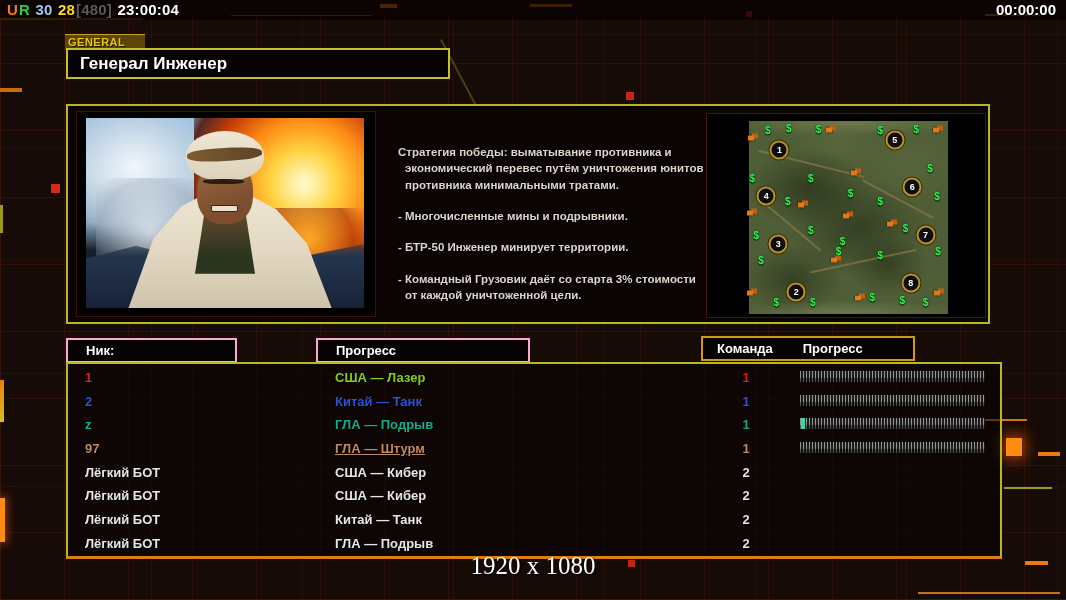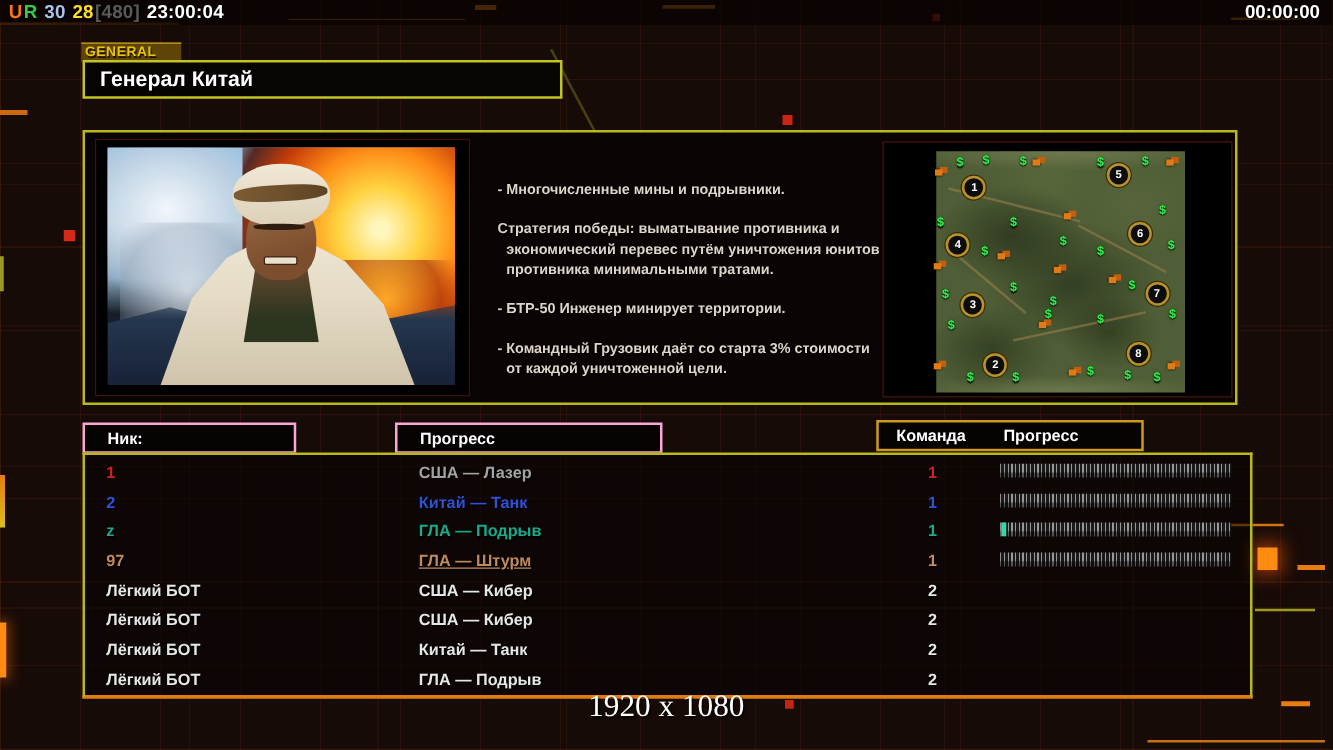--- a/index.html
+++ b/index.html
@@ -154,21 +154,21 @@
   <div class="deco" style="left:440px;top:40px;width:2px;height:80px;background:rgba(130,130,30,.45);transform:rotate(-28deg);transform-origin:top left;"></div>
   <div class="deco" style="left:540px;top:180px;width:2px;height:150px;background:rgba(120,120,40,.25);transform:rotate(-30deg);transform-origin:top left;"></div>
 </div>
 
 <div class="topbar">
   <div class="status-left"><span style="color: rgb(255, 119, 18);">U</span><span style="color: rgb(51, 204, 68);">R</span><span style="color: rgb(169, 197, 238);"> 30 </span><span style="color: rgb(255, 221, 34);">28</span><span style="color: rgb(90, 90, 90);">[480]</span><span style="color: rgb(255, 255, 255);"> 23:00:04</span></div>
   <div class="status-right">00:00:00</div>
 </div>
 
 <div class="gen-tab">GENERAL</div>
-<div class="title-box">Генерал Китай</div>
+<div class="title-box">Генерал Инженер</div>
 
 <div class="main-panel">
 
   <div class="portrait-frame">
     <div class="portrait">
       <div class="p-smoke"></div>
       <div class="p-smoke2"></div>
       <div class="p-fire"></div>
       <div class="p-fire2"></div>
       <div class="p-mountain"></div>
@@ -176,22 +176,22 @@
       <div class="p-collar"></div>
       <div class="p-head"></div>
       <div class="p-wrap"></div>
       <div class="p-band"></div>
       <div class="p-brow"></div>
       <div class="p-mouth"></div>
     </div>
   </div>
 
   <div class="strategy">
+      <div class="para">Стратегия победы: выматывание противника и экономический перевес путём уничтожения юнитов противника минимальными тратами.</div>
       <div class="para">- Многочисленные мины и подрывники.</div>
-      <div class="para">Стратегия победы: выматывание противника и экономический перевес путём уничтожения юнитов противника минимальными тратами.</div>
       <div class="para">- БТР-50 Инженер минирует территории.</div>
       <div class="para">- Командный Грузовик даёт со старта 3% стоимости от каждой уничтоженной цели.</div>
     </div>
 
   <div class="minimap-box">
     <div class="minimap">
       <div class="road" style="left:4%;top:22%;width:55%;transform:rotate(14deg);"></div>
       <div class="road" style="left:30%;top:72%;width:55%;transform:rotate(-12deg);"></div>
       <div class="road" style="left:55%;top:40%;width:40%;transform:rotate(28deg);"></div>
       <div class="road" style="left:5%;top:55%;width:35%;transform:rotate(40deg);"></div>
@@ -248,21 +248,21 @@
 <div class="hdr hdr-general">Прогресс</div>
 <div class="hdr hdr-team">
   <span>Команда</span>
   <span>Прогресс</span>
 </div>
 
 <div class="table-box">
   <div>
       <div class="prow">
         <span class="c-nick" style="color: rgb(212, 32, 32);">1</span>
-        <span class="c-gen" style="color: #a3a3a3;">США — Лазер</span>
+        <span class="c-gen" style="color: #84cc16;">США — Лазер</span>
         <span class="c-team" style="color: rgb(212, 32, 32);">1</span>
         <div class="c-bar"></div>
       </div>
       <div class="prow">
         <span class="c-nick" style="color: rgb(48, 82, 214);">2</span>
         <span class="c-gen" style="color: rgb(48, 82, 214);">Китай — Танк</span>
         <span class="c-team" style="color: rgb(48, 82, 214);">1</span>
         <div class="c-bar"></div>
       </div>
       <div class="prow">

